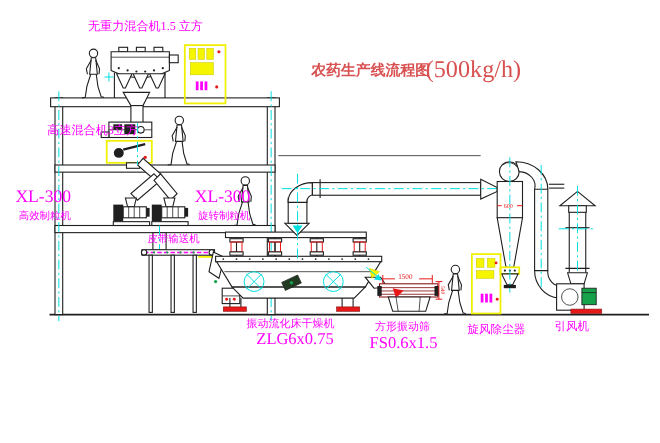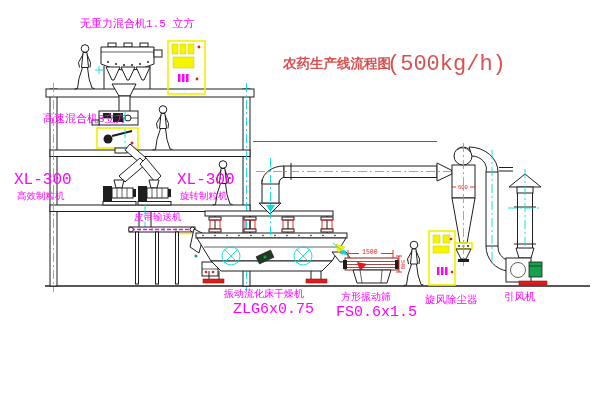--- a/index.html
+++ b/index.html
@@ -1,17 +1,17 @@
 <!DOCTYPE html>
 <html><head>
 <meta charset="utf-8">
 <style>
   html,body{margin:0;padding:0;background:#fff;}
   .stage{position:relative;width:600px;height:348px;background:#ffffff;overflow:hidden;
-         font-family:Liberation Mono, monospace;}
+         font-family:Liberation Serif, serif;}
   .stage svg{position:absolute;left:0;top:0;}
   
   .k  {stroke:#1f1f1f;fill:none;stroke-width:1;}
   .kt {stroke:#1f1f1f;fill:none;stroke-width:.7;}
   .kf {stroke:#1f1f1f;fill:#ffffff;stroke-width:1;}
   .kb {fill:#1f1f1f;stroke:none;}
   .cy {stroke:#00dede;fill:none;stroke-width:.9;stroke-dasharray:9 3 2 3;}
   .cys{stroke:#00dede;fill:none;stroke-width:.9;}
   .cyf{fill:#00dede;stroke:none;}
   .yl {stroke:#f0f000;fill:none;stroke-width:1.6;}

